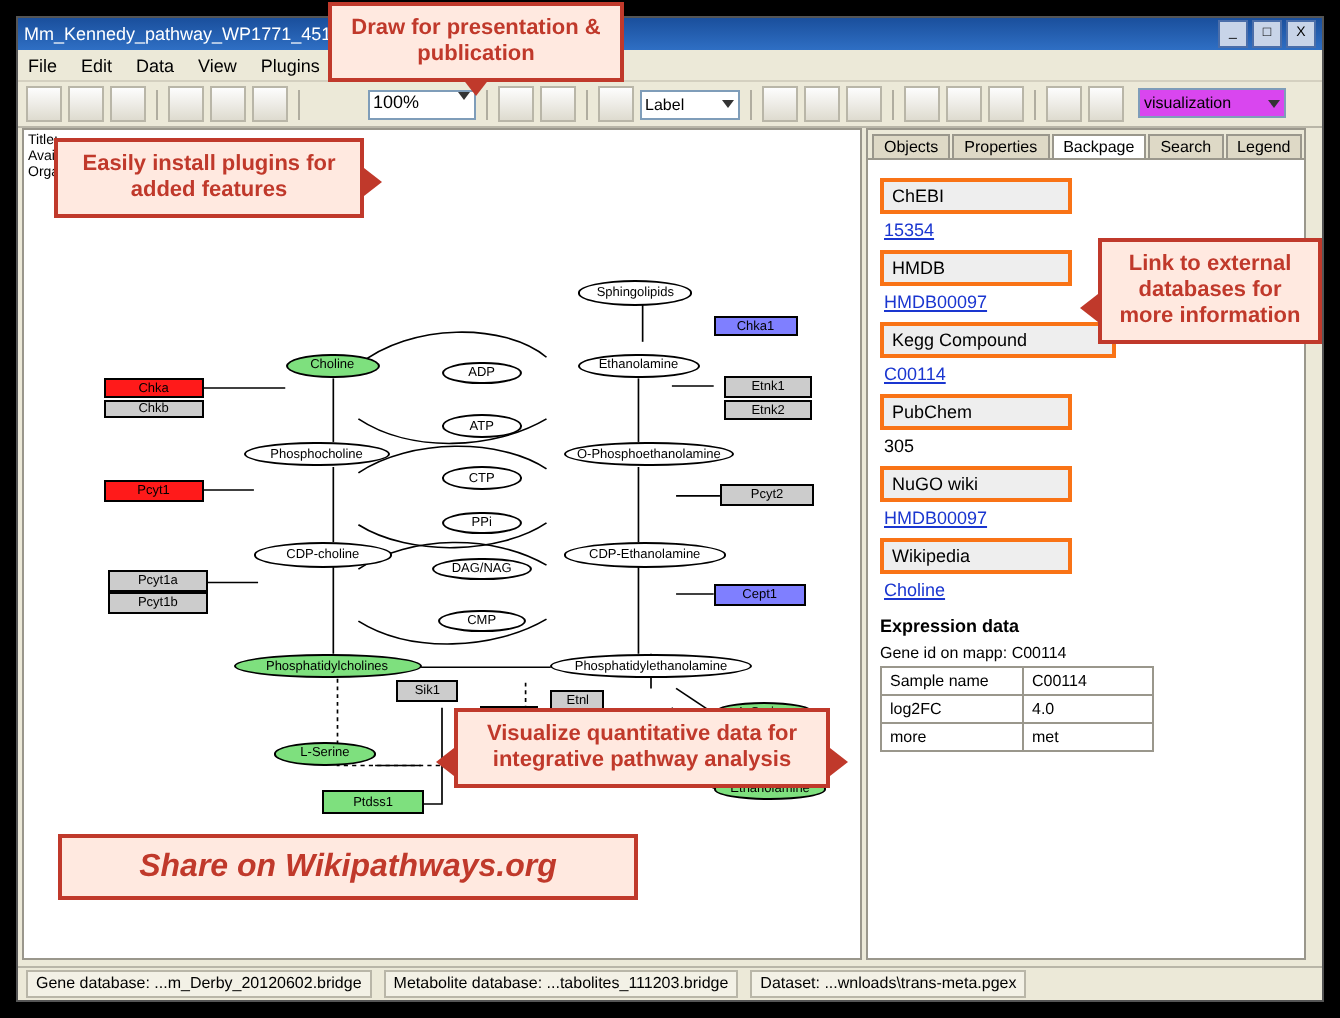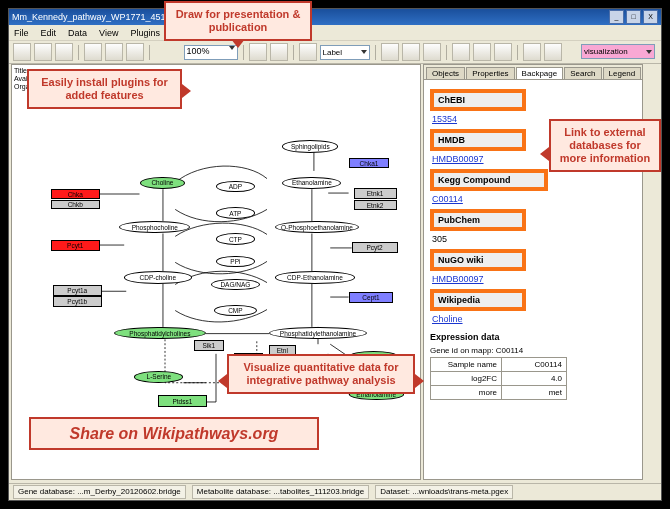--- a/index.html
+++ b/index.html
@@ -14,35 +14,35 @@
   .menubar{height:15px;background:#ece9d8;border-bottom:1px solid #d4d0c0;display:flex;align-items:center;font-size:9px;padding-left:3px;gap:8px;}
   .menubar span{padding:0 2px;}
   
   .toolbar{height:22px;background:#ece9d8;border-bottom:1px solid #b9b6a8;display:flex;align-items:center;gap:3px;padding:0 4px;font-size:9px;}
   .tbtn{width:16px;height:16px;border:1px solid #b9b6a8;background:linear-gradient(#fdfdfd,#dedbcf);display:inline-block;}
   .sep{width:1px;height:15px;background:#b0ada0;margin:0 2px;}
   .zoomlbl{font-size:9px;margin-top:37px;}
   .zoomsel{width:54px;height:15px;border:1px solid #7f9db9;background:#fff;font-size:9px;display:flex;align-items:flex-start;justify-content:space-between;padding:0 2px;box-sizing:border-box;}
   .caret{width:0;height:0;border-left:3px solid transparent;border-right:3px solid transparent;border-top:4px solid #333;}
   .labelsel{width:50px;height:15px;border:1px solid #7f9db9;background:#fff;font-size:8px;display:flex;align-items:center;justify-content:space-between;padding:0 2px;box-sizing:border-box;}
-  .vissel{position:absolute;right:6px;top:3px;width:74px;height:15px;border:1px solid #7f9db9;background:#f9a8d4;font-size:8px;display:flex;align-items:center;justify-content:space-between;padding:0 2px;box-sizing:border-box;}
+  .vissel{position:absolute;right:18px;top:3px;width:74px;height:15px;border:1px solid #7f9db9;background:#d946ef;font-size:8px;display:flex;align-items:center;justify-content:space-between;padding:0 2px;box-sizing:border-box;}
   
   .body{position:absolute;left:0;top:53px;right:0;bottom:18px;display:flex;}
   .canvaswrap{position:relative;flex:1;background:#fff;border:1px solid #9a978c;margin:2px;overflow:hidden;}
-  .sidepanel{width:218px;background:#ece9d8;border:1px solid #9a978c;margin:2px 18px 2px 0;display:flex;flex-direction:column;}
+  .sidepanel{width:218px;background:#ece9d8;border:1px solid #9a978c;margin:2px 8px 2px 0;display:flex;flex-direction:column;}
   .tabs{display:flex;font-size:8px;height:14px;align-items:flex-end;padding-left:2px;background:#ece9d8;}
   .tab{padding:1px 5px;border:1px solid #9a978c;border-bottom:none;background:#ded9c6;margin-right:1px;}
   .tab.active{background:#fff;}
   .panelbody{flex:1;background:#fff;border-top:1px solid #9a978c;overflow:hidden;position:relative;font-size:9px;padding:4px 6px;}
-  .sec{border:4px solid #f97316;background:#eeeeee;font-weight:bold;font-size:9px;padding:2px 4px;margin-top:5px;width:96px;box-sizing:border-box;}
+  .sec{border:2px solid #f97316;background:#eeeeee;font-weight:normal;font-size:9px;padding:2px 4px;margin-top:5px;width:96px;box-sizing:border-box;}
   .lnk{color:#1a36d0;text-decoration:underline;font-size:9px;margin:3px 0 0 2px;display:block;}
   .plain{font-size:9px;margin:3px 0 0 2px;}
   .exprhdr{font-weight:bold;font-size:9px;margin:8px 0 4px 0;}
   .geneid{font-size:8px;margin-bottom:2px;}
-  table.expr{border-collapse:collapse;font-size:8px;text-align:right;}
+  table.expr{border-collapse:collapse;font-size:8px;}
   table.expr td{border:1px solid #9a978c;padding:1px 4px;height:11px;}
   table.expr td.c1{width:62px;}
   table.expr td.c2{width:56px;}
   
   .status{position:absolute;left:0;right:0;bottom:0;height:16px;background:#ece9d8;border-top:1px solid #b9b6a8;display:flex;align-items:center;font-size:8px;padding:0 4px;gap:6px;}
   .statuscell{border:1px solid #b9b6a8;padding:0 4px;height:12px;line-height:12px;background:#f3f1e6;}
   
   .canvlabels{position:absolute;left:2px;top:2px;font-size:7px;color:#000;line-height:8px;}
   
   .node{position:absolute;font-size:6.5px;text-align:center;box-sizing:border-box;display:flex;align-items:center;justify-content:center;color:#000;}

